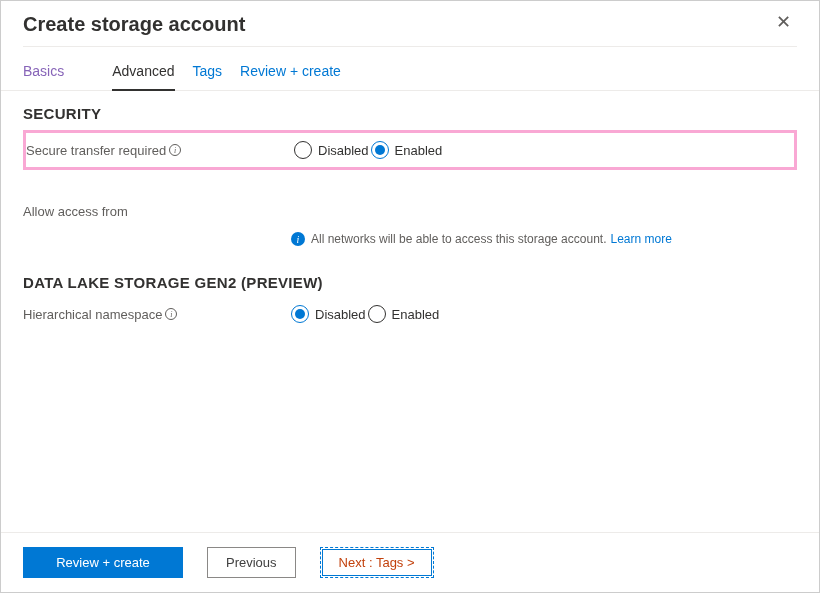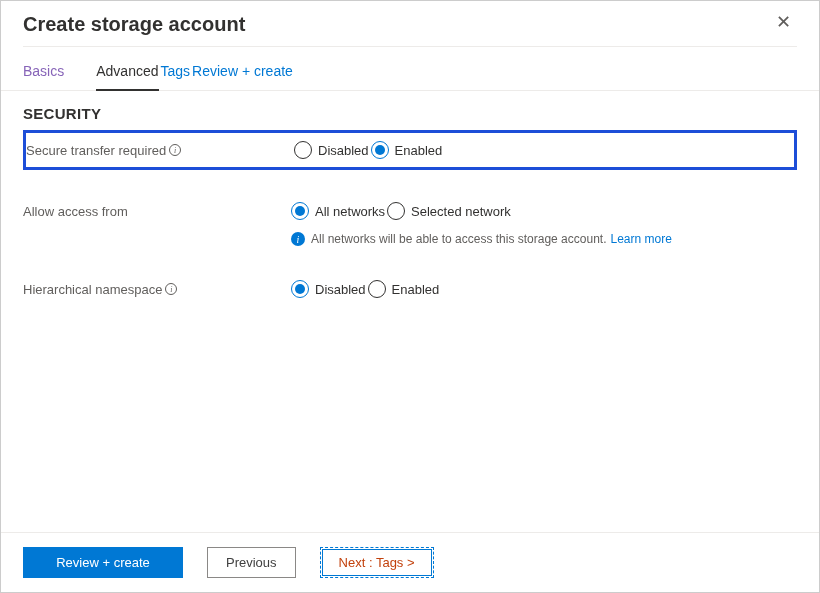--- a/index.html
+++ b/index.html
@@ -33,21 +33,21 @@
       background: none;
       border: none;
       line-height: 1;
     }
     .divider-top {
       border-top: 1px solid #edebe9;
       margin: 0 22px;
     }
     .tabs {
       display: flex;
-      gap: 2px;
+      gap: 18px;
       padding: 16px 22px 0 22px;
       align-items: center;
       border-bottom: 1px solid #edebe9;
     }
     .tab {
       padding-bottom: 10px;
       cursor: pointer;
       font-size: 14px;
       color: #0078d4;
       border-bottom: 2px solid transparent;
@@ -64,21 +64,21 @@
     }
     .section-title {
       font-size: 15px;
       font-weight: 600;
       letter-spacing: 0.3px;
       color: #323130;
       margin-bottom: 8px;
       text-transform: uppercase;
     }
     .highlight-box {
-      border: 3px solid #1d4ed8;
+      border: 3px solid #f9a8d4;
       padding: 2px 0 2px 0;
       margin-bottom: 16px;
     }
     .row {
       display: flex;
       align-items: center;
       min-height: 30px;
     }
     .label-col {
       width: 268px;
@@ -238,39 +238,30 @@
         </div>
       </div>
     </div>
   </div>
 
   <div class="section">
     <div class="row">
       <div class="label-col">
         <span>Allow access from</span>
       </div>
-      <div class="radio-group">
-        <div class="radio selected">
-          <div class="radio-circle"></div>
-          <span class="radio-label">All networks</span>
-        </div>
-        <div class="radio">
-          <div class="radio-circle"></div>
-          <span class="radio-label">Selected network</span>
-        </div>
-      </div>
     </div>
     <div class="hint-row">
       <span class="info-icon-filled">i</span>
       <span>All networks will be able to access this storage account.</span>
       <a href="#">Learn more</a>
     </div>
   </div>
 
   <div class="section">
+    <div class="section-title">DATA LAKE STORAGE GEN2 (PREVIEW)</div>
     <div class="row">
       <div class="label-col">
         <span>Hierarchical namespace</span>
         <span class="info-icon">i</span>
       </div>
       <div class="radio-group">
         <div class="radio selected">
           <div class="radio-circle"></div>
           <span class="radio-label">Disabled</span>
         </div>

